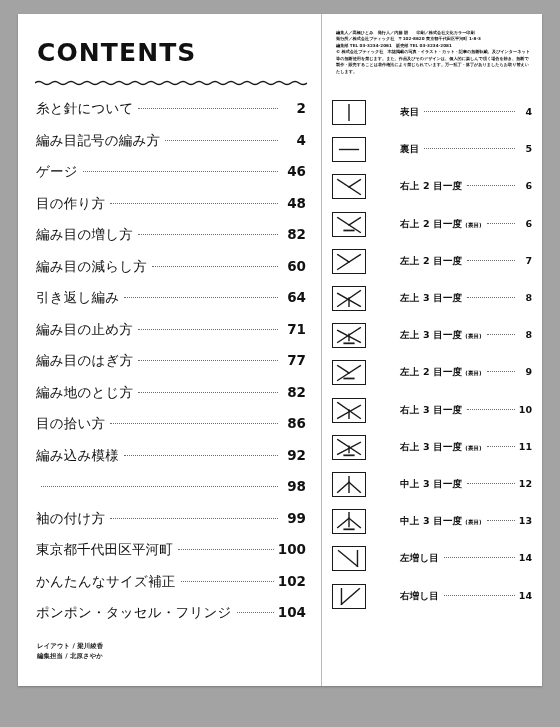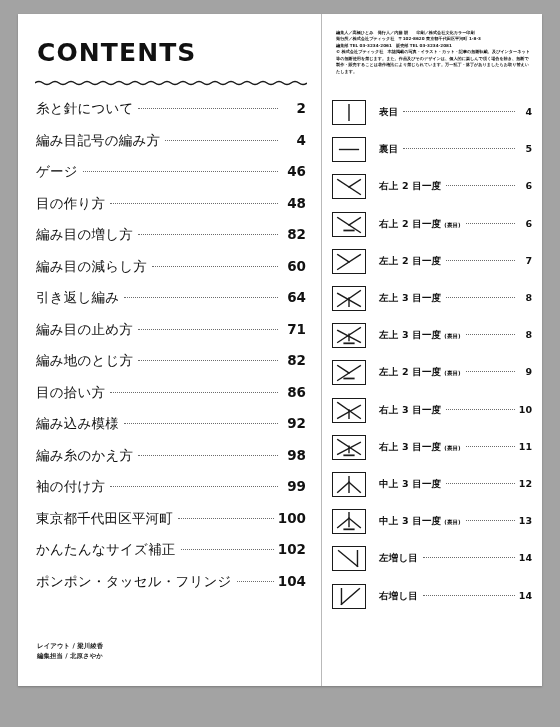--- a/index.html
+++ b/index.html
@@ -64,20 +64,21 @@
   .colophon {
     position:absolute; left:14px; top:16px; right:10px;
     font-size:4.15px; line-height:1.55;
     color:#161616; font-weight:bold; letter-spacing:0px;
   }
 
   .symbols { position:absolute; left:10px; top:80px; right:8px; }
   .sym-row {
     display:flex; align-items:center;
     height:37.2px;
+    gap:21px;
   }
   .sym-box {
     width:34px; height:25px;
     border:1.4px solid #1a1a1a;
     background:#fff;
     flex:0 0 auto;
     position:relative;
   }
   .sym-box svg { display:block; width:100%; height:100%; }
   .sym-text {
@@ -152,36 +153,40 @@
           <span class="toc-label">引き返し編み</span>
           <span class="leader"></span>
           <span class="toc-page">64</span>
         </div>
         <div class="toc-row">
           <span class="toc-label">編み目の止め方</span>
           <span class="leader"></span>
           <span class="toc-page">71</span>
         </div>
         <div class="toc-row">
+          <span class="toc-label">編み目のはぎ方</span>
+          <span class="leader"></span>
+          <span class="toc-page">77</span>
+        </div>
+        <div class="toc-row">
           <span class="toc-label">編み地のとじ方</span>
           <span class="leader"></span>
           <span class="toc-page">82</span>
         </div>
         <div class="toc-row">
           <span class="toc-label">目の拾い方</span>
           <span class="leader"></span>
           <span class="toc-page">86</span>
         </div>
         <div class="toc-row">
           <span class="toc-label">編み込み模様</span>
           <span class="leader"></span>
           <span class="toc-page">92</span>
         </div>
         <div class="toc-row">
-          <span class="toc-label">編み糸のかえ方</span>
           <span class="leader"></span>
           <span class="toc-page">98</span>
         </div>
         <div class="toc-row">
           <span class="toc-label">袖の付け方</span>
           <span class="leader"></span>
           <span class="toc-page">99</span>
         </div>
         <div class="toc-row">
           <span class="toc-label">東京都千代田区平河町</span>

